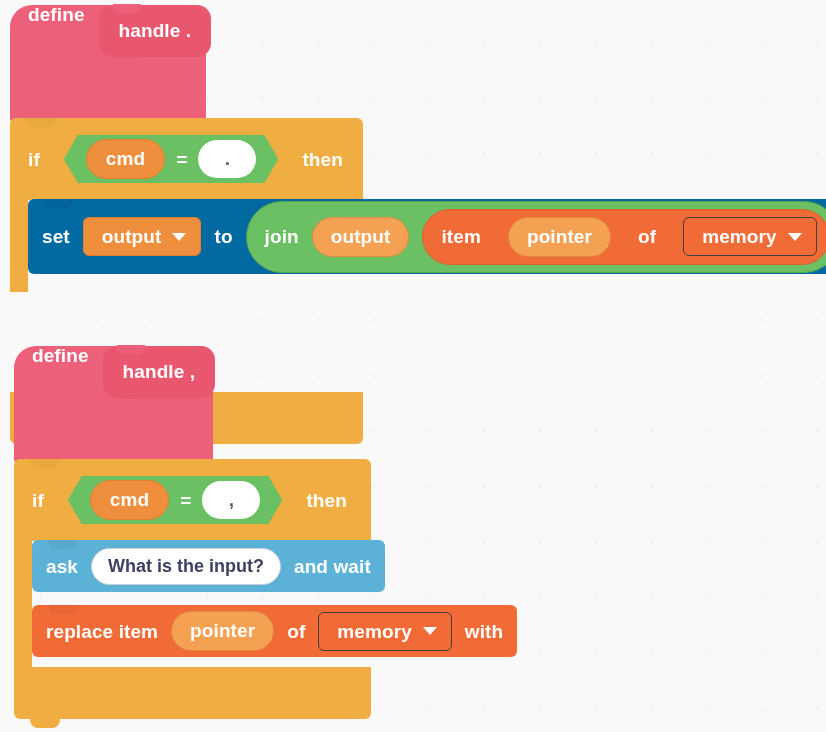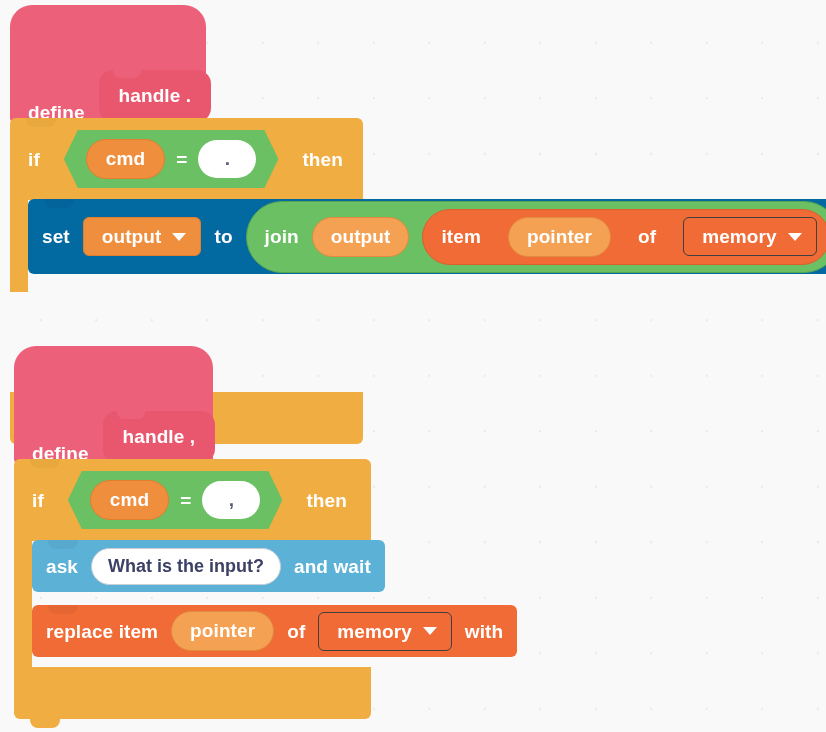--- a/index.html
+++ b/index.html
@@ -24,21 +24,21 @@
     white-space:nowrap;
     letter-spacing:.1px;
   }
 
   
   .define-hat{
     position:absolute;
     background:#ec6179;
     border-radius:22px 22px 4px 4px;
     box-sizing:border-box;
-    display:flex;align-items:flex-end;
+    display:flex;align-items:flex-start;
     padding-left:18px;
   }
   .define-hat::after{ 
     content:"";
     position:absolute;
     left:16px;bottom:-9px;
     width:30px;height:10px;
     background:#ec6179;
     border-radius:0 0 8px 8px;
   }
@@ -102,21 +102,21 @@
     background:#f0ad41;
     border-radius:0 0 8px 8px;
   }
 
   
   .hex{
     background:#6bc063;
     display:flex;align-items:center;
     gap:11px;
     padding:0 22px;
-    height:58px;
+    height:48px;
     clip-path:polygon(14px 0, calc(100% - 14px) 0, 100% 50%, calc(100% - 14px) 100%, 14px 100%, 0 50%);
     box-sizing:border-box;
   }
   .var-oval{
     background:#ef8e3c;
     border:1px solid #e07f2d;
     border-radius:999px;
     padding:9px 19px;
     box-sizing:border-box;
   }

